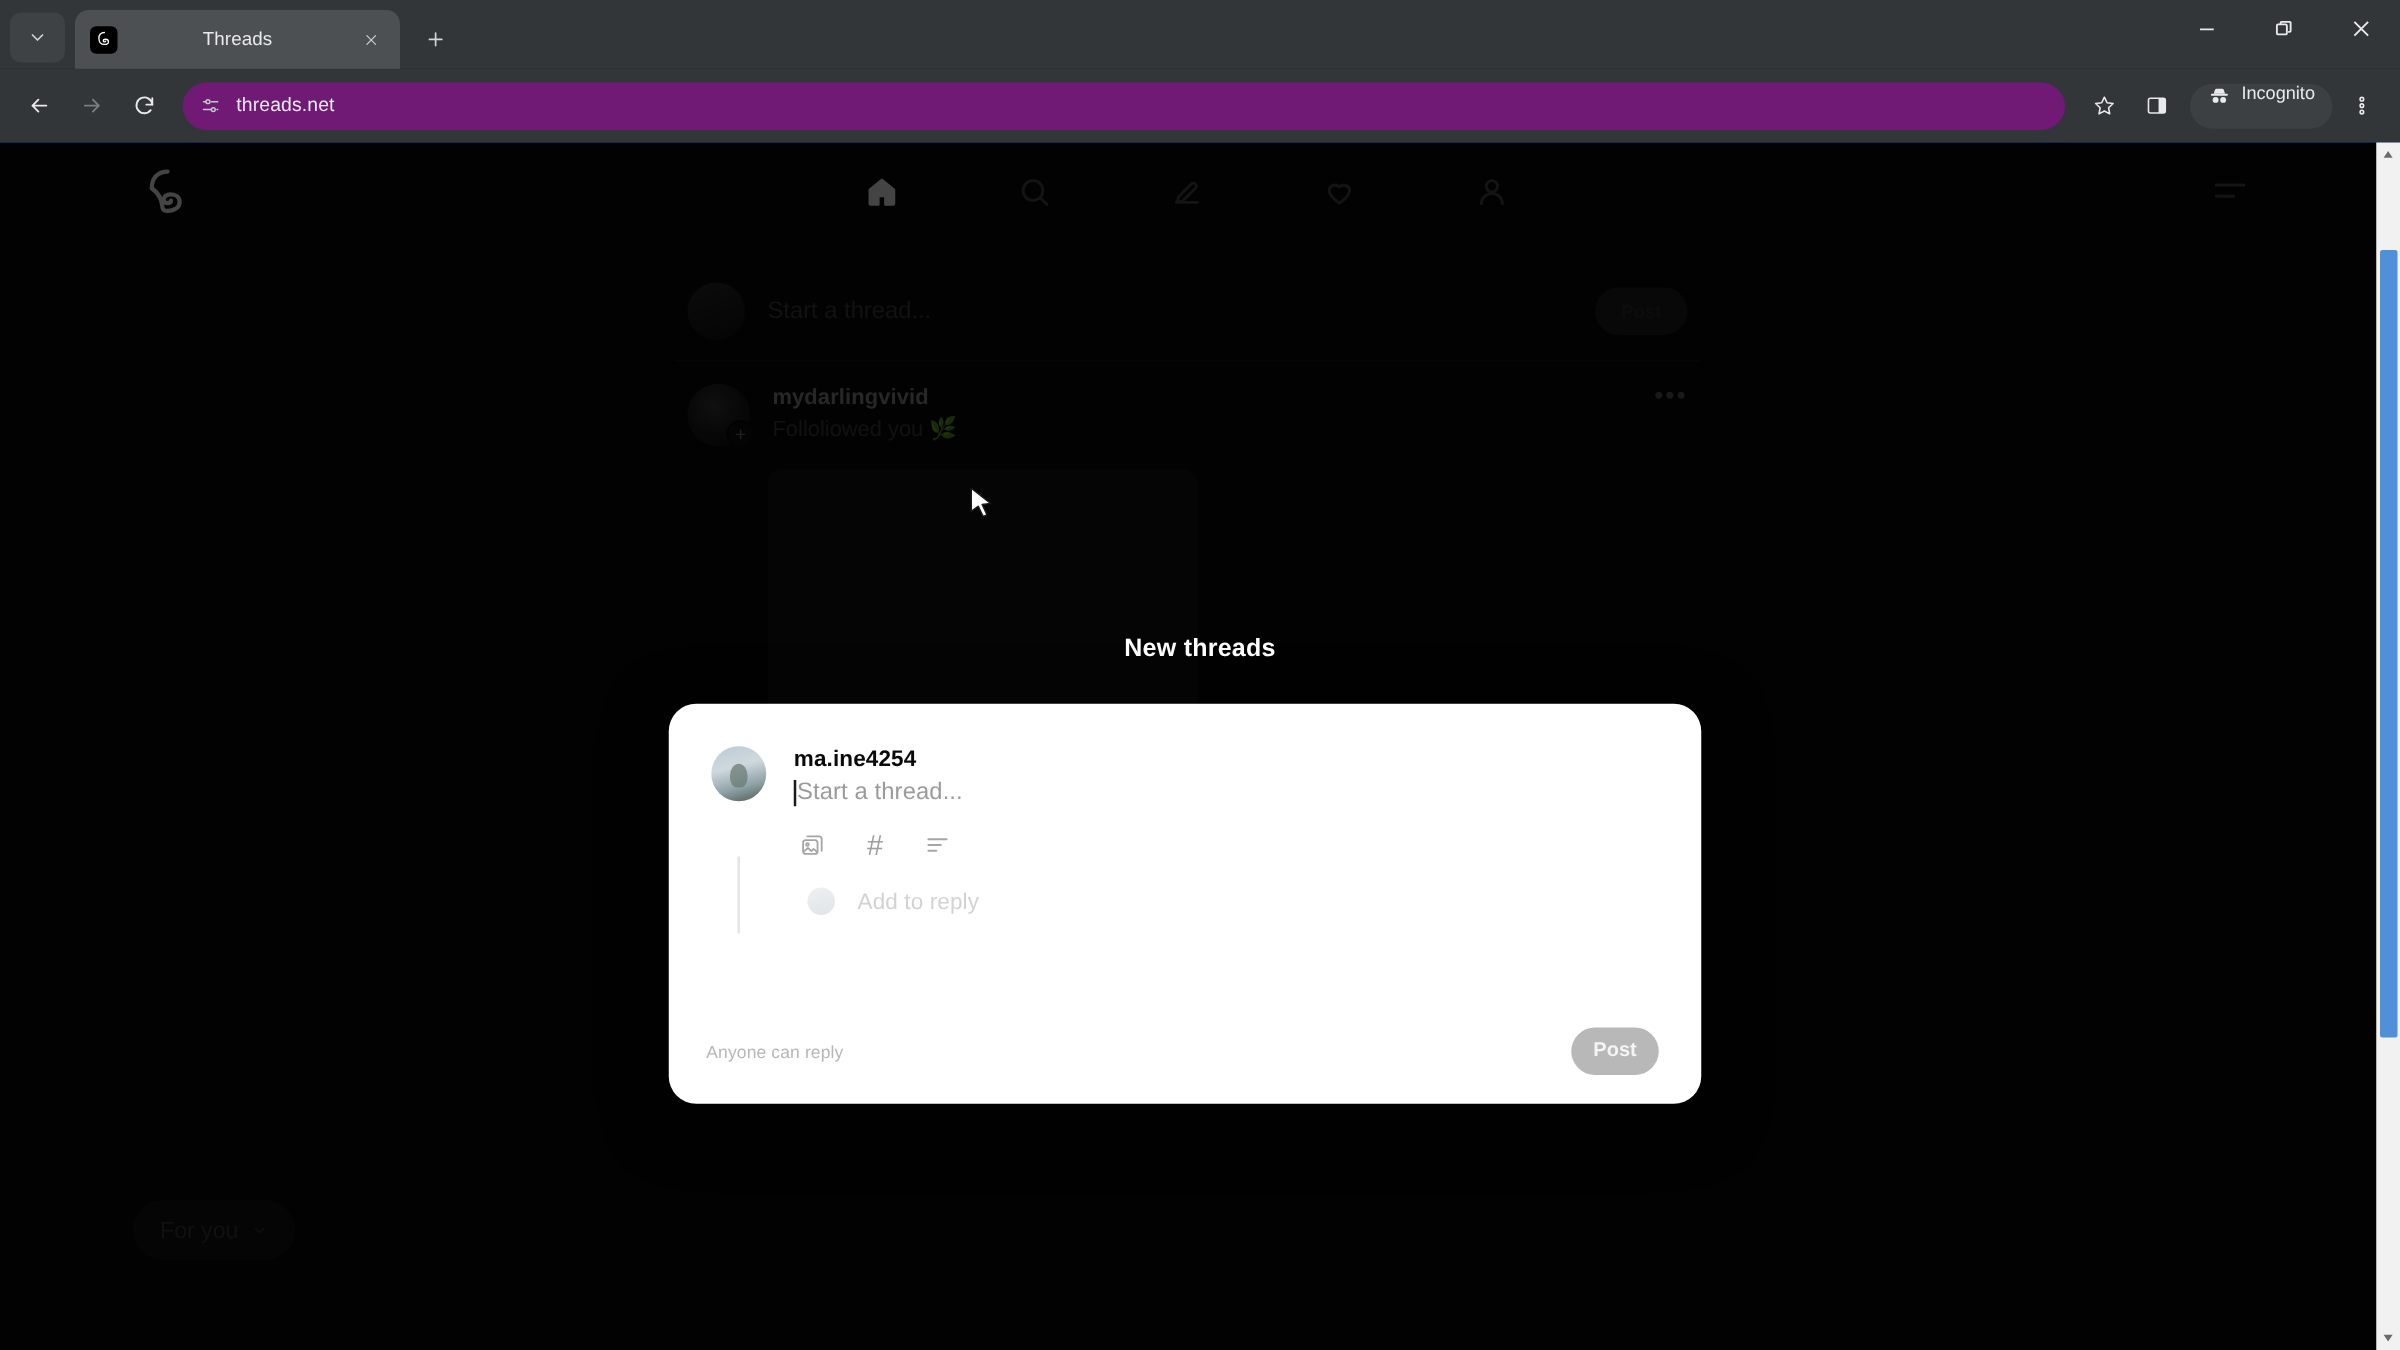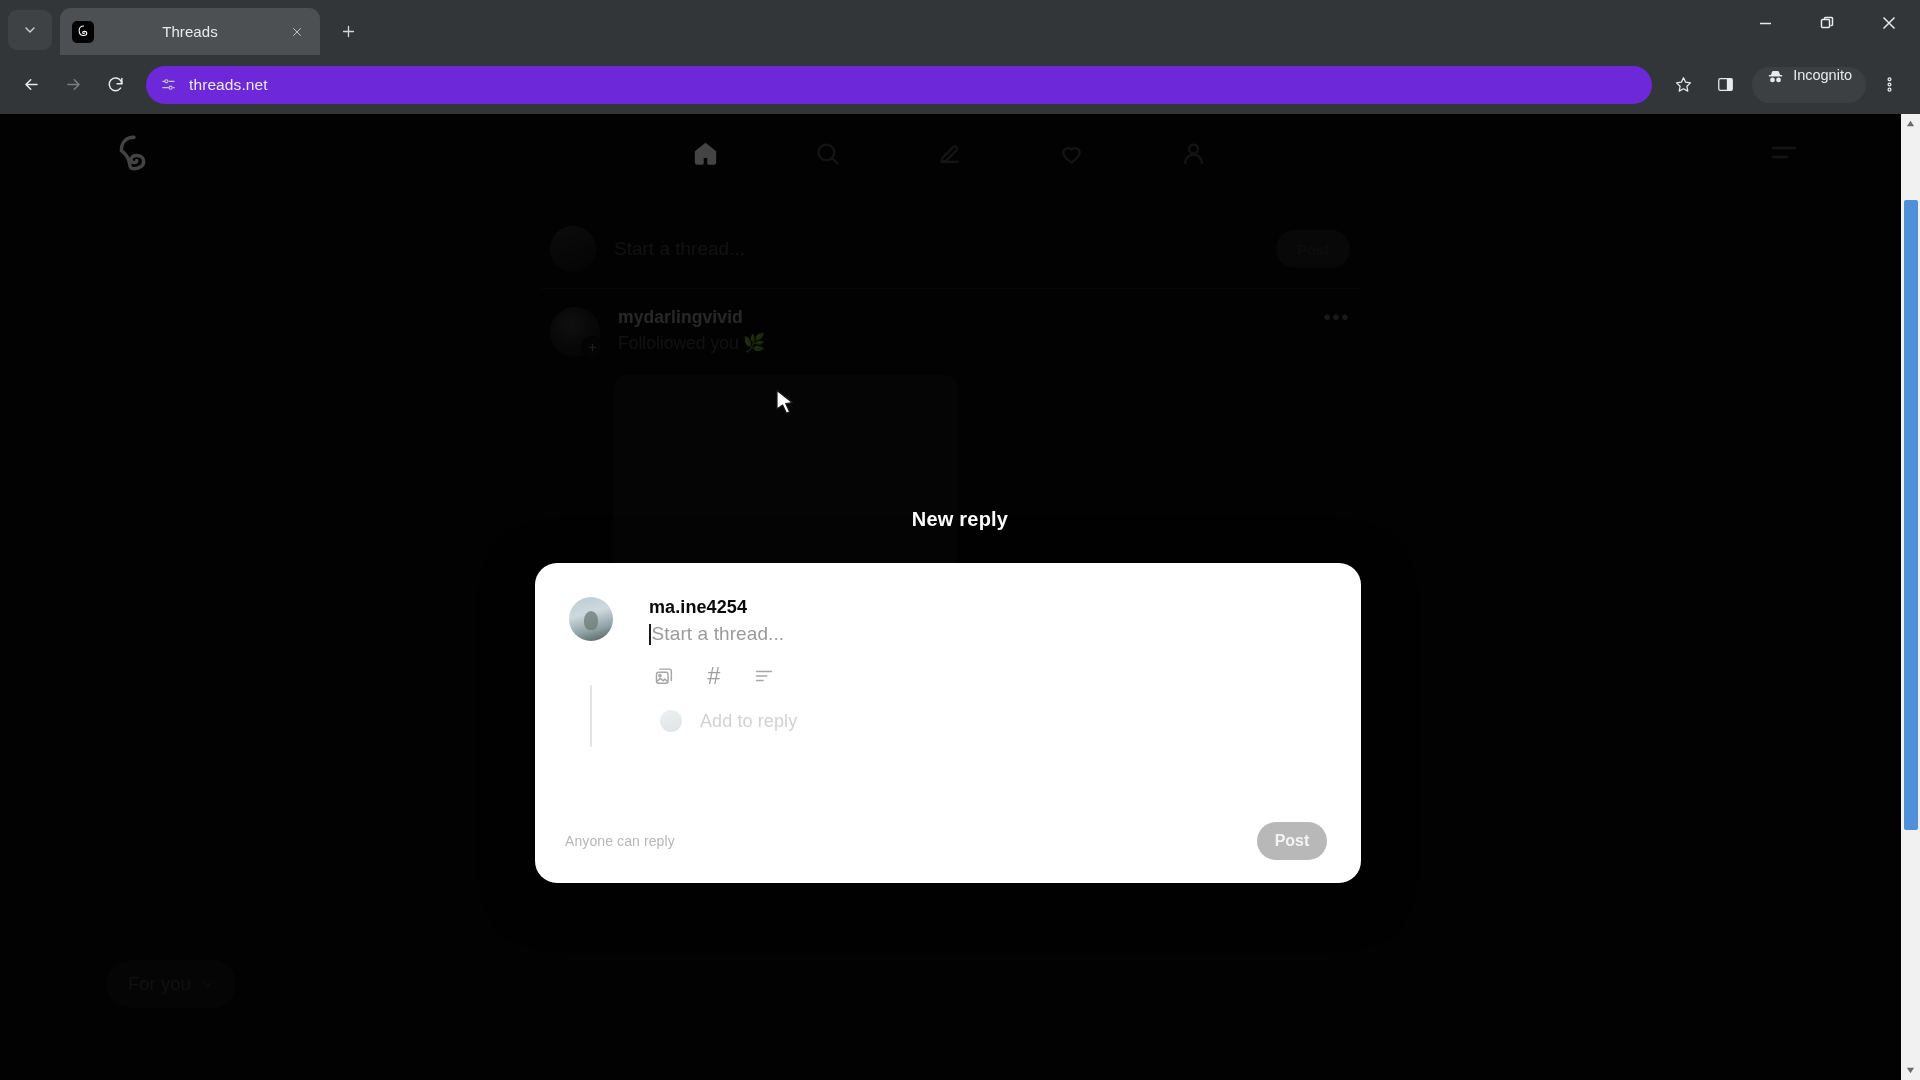--- a/index.html
+++ b/index.html
@@ -59,21 +59,21 @@
     padding:0 12px; gap:4px;
   }
   .nav-btn {
     width:38px; height:38px; border-radius:50%; display:flex;
     align-items:center; justify-content:center; cursor:pointer; flex:none;
   }
   .nav-btn svg { width:19px; height:19px; stroke:#e8eaed; stroke-width:1.9; fill:none; }
   .nav-btn.disabled svg { stroke:#7a7e81; }
 
   .omnibox {
-    flex:1; height:38px; background:#6d28d9; border-radius:19px;
+    flex:1; height:38px; background:#701a75; border-radius:19px;
     display:flex; align-items:center; padding:0 14px; gap:12px;
     margin:0 8px; cursor:text;
   }
   .omnibox svg { width:17px; height:17px; stroke:#c4c7c9; stroke-width:1.7; fill:none; flex:none; }
   .omnibox-url { color:#e8eaed; font-size:15.5px; letter-spacing:.1px; }
 
   .tb-icon {
     width:38px; height:38px; border-radius:50%; display:flex;
     align-items:center; justify-content:center; cursor:pointer; flex:none;
   }
@@ -196,21 +196,21 @@
     top:394px; color:#fff; font-size:20px; font-weight:700; letter-spacing:.2px;
   }
   .modal {
     position:absolute; z-index:50; left:535px; top:449px;
     width:826px; height:320px; background:#fff; border-radius:22px;
     box-shadow:0 12px 50px rgba(0,0,0,.55);
     display:flex; flex-direction:column;
   }
   .modal-body { flex:1; padding:34px 34px 0 34px; position:relative; }
 
-  .m-row { display:flex; gap:36px;justify-content:space-between; }
+  .m-row { display:flex; gap:22px;justify-content:space-between; }
   .m-avatar {
     width:44px; height:44px; border-radius:50%; flex:none;
     background:linear-gradient(165deg,#b9cbd6 0%,#cfd9dd 38%,#8fa3a8 70%,#4b5a52 100%);
     position:relative; overflow:hidden;
   }
   .m-avatar::after {
     content:""; position:absolute; left:34%; top:32%; width:32%; height:44%;
     border-radius:50% 50% 40% 40%; background:#6b7b74; opacity:.75;
   }
   .m-col { flex:1; min-width:0; }
@@ -503,21 +503,21 @@
     </div>
 
     <div class="dim"></div>
 
     <div class="cursor">
       <svg viewBox="0 0 22 30">
           <path d="M2 1.5l15.5 12.2-6.8.8 3.9 8.3-3.1 1.5-3.9-8.3-5.6 4z" fill="#fff" stroke="#1a1a1a" stroke-width="1.2" stroke-linejoin="round"></path>
         </svg>
     </div>
 
-    <div class="modal-title">New reply</div>
+    <div class="modal-title">New threads</div>
 
     <div class="modal">
       <div class="modal-body">
         <div class="m-connector"></div>
         <div class="m-row">
           <div class="m-avatar"></div>
           <div class="m-col">
             <div class="m-username">ma.ine4254</div>
             <div class="m-input-wrap">
               <span class="m-caret"></span>

